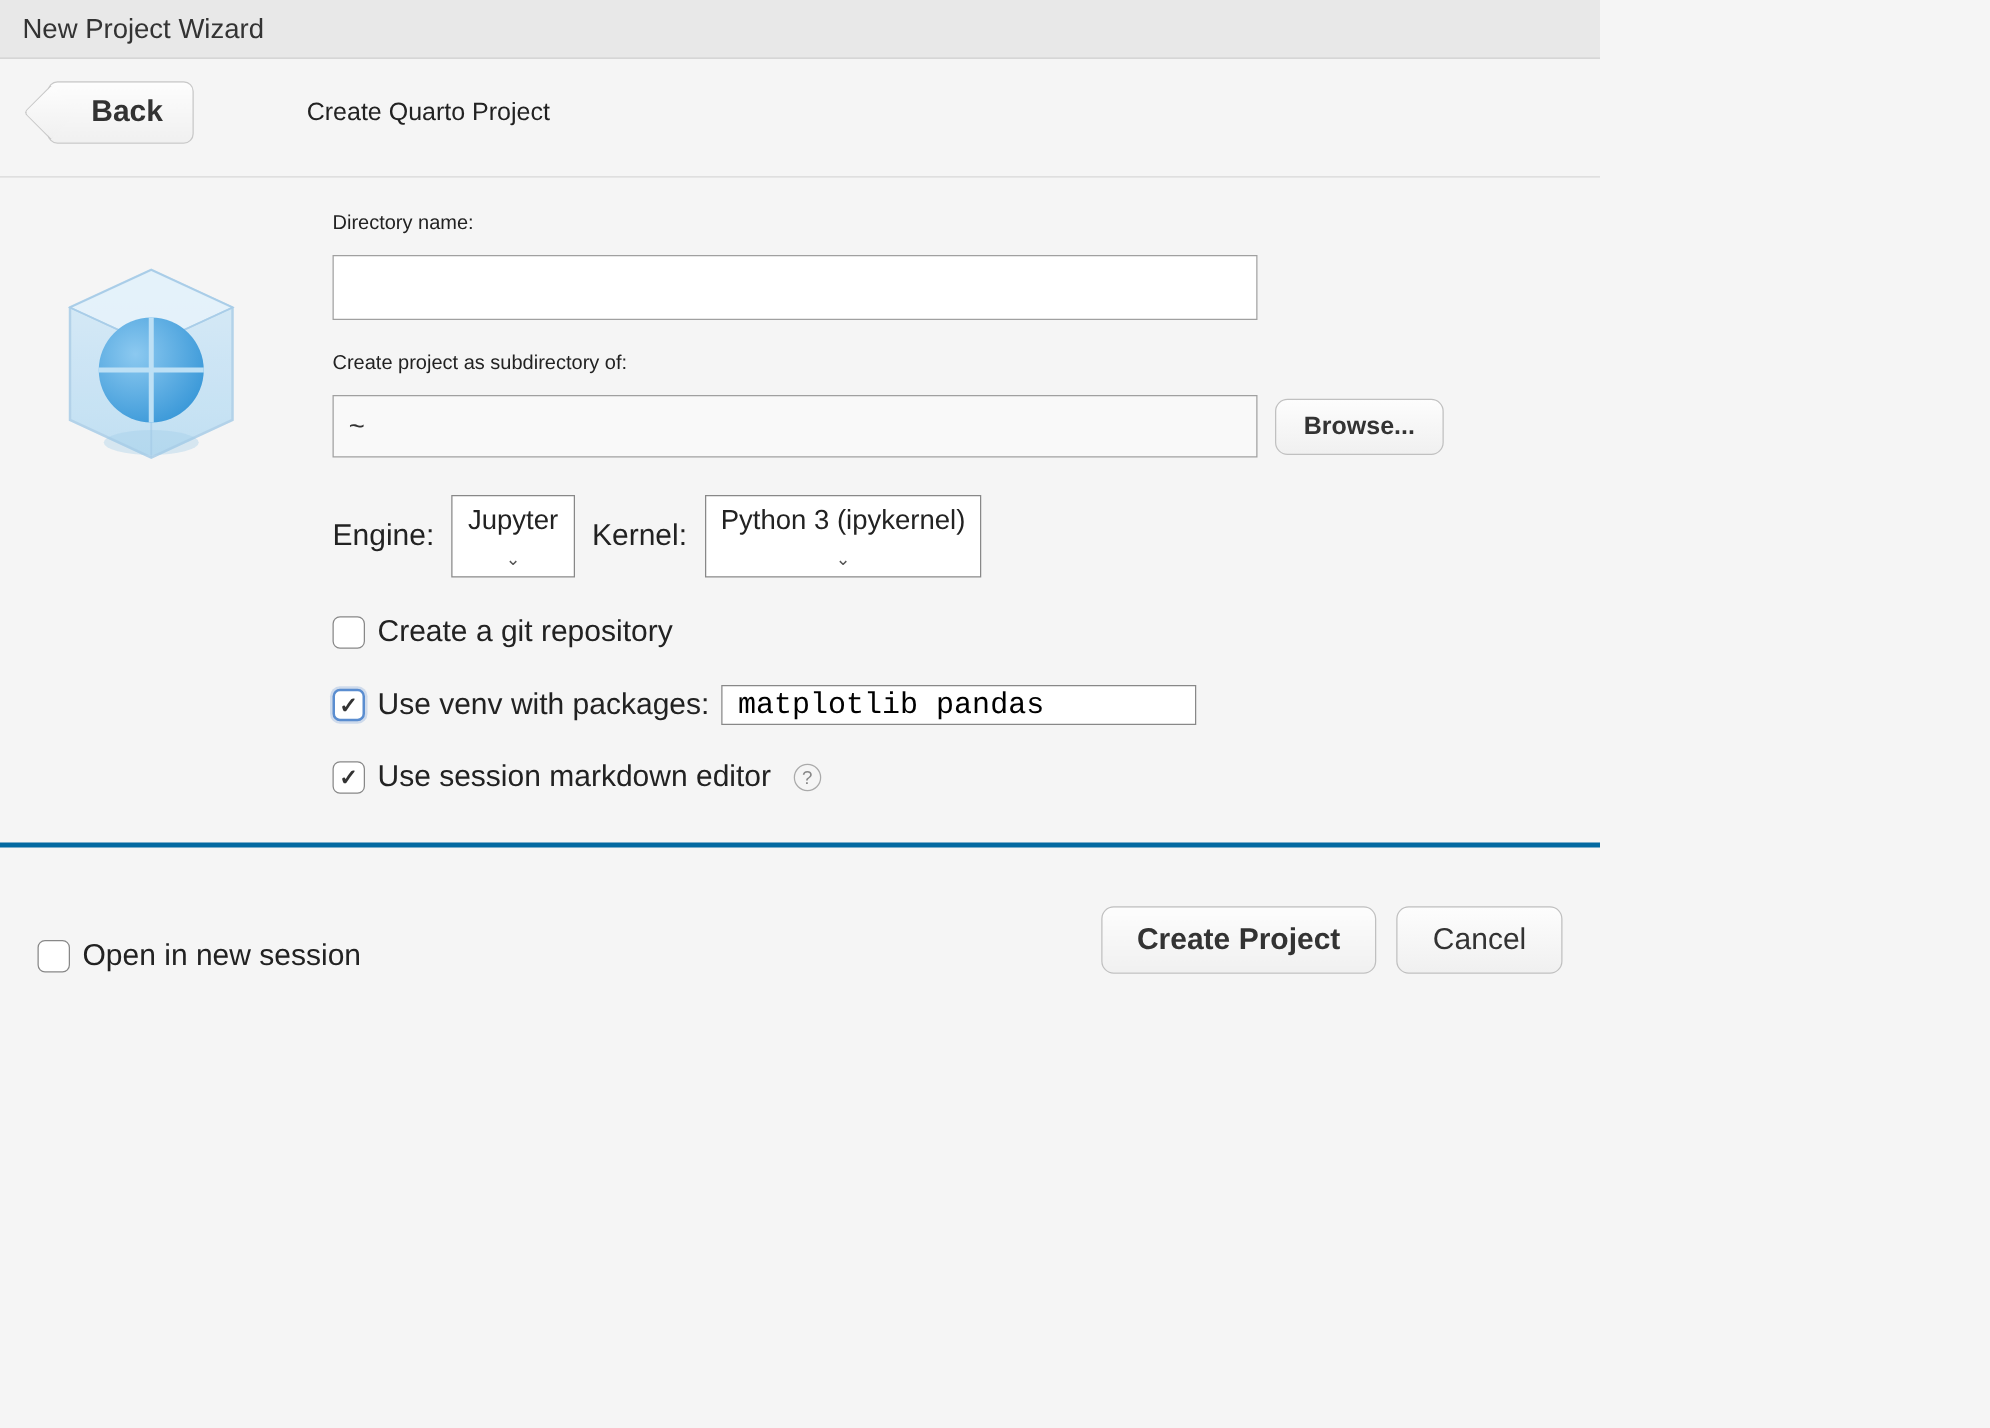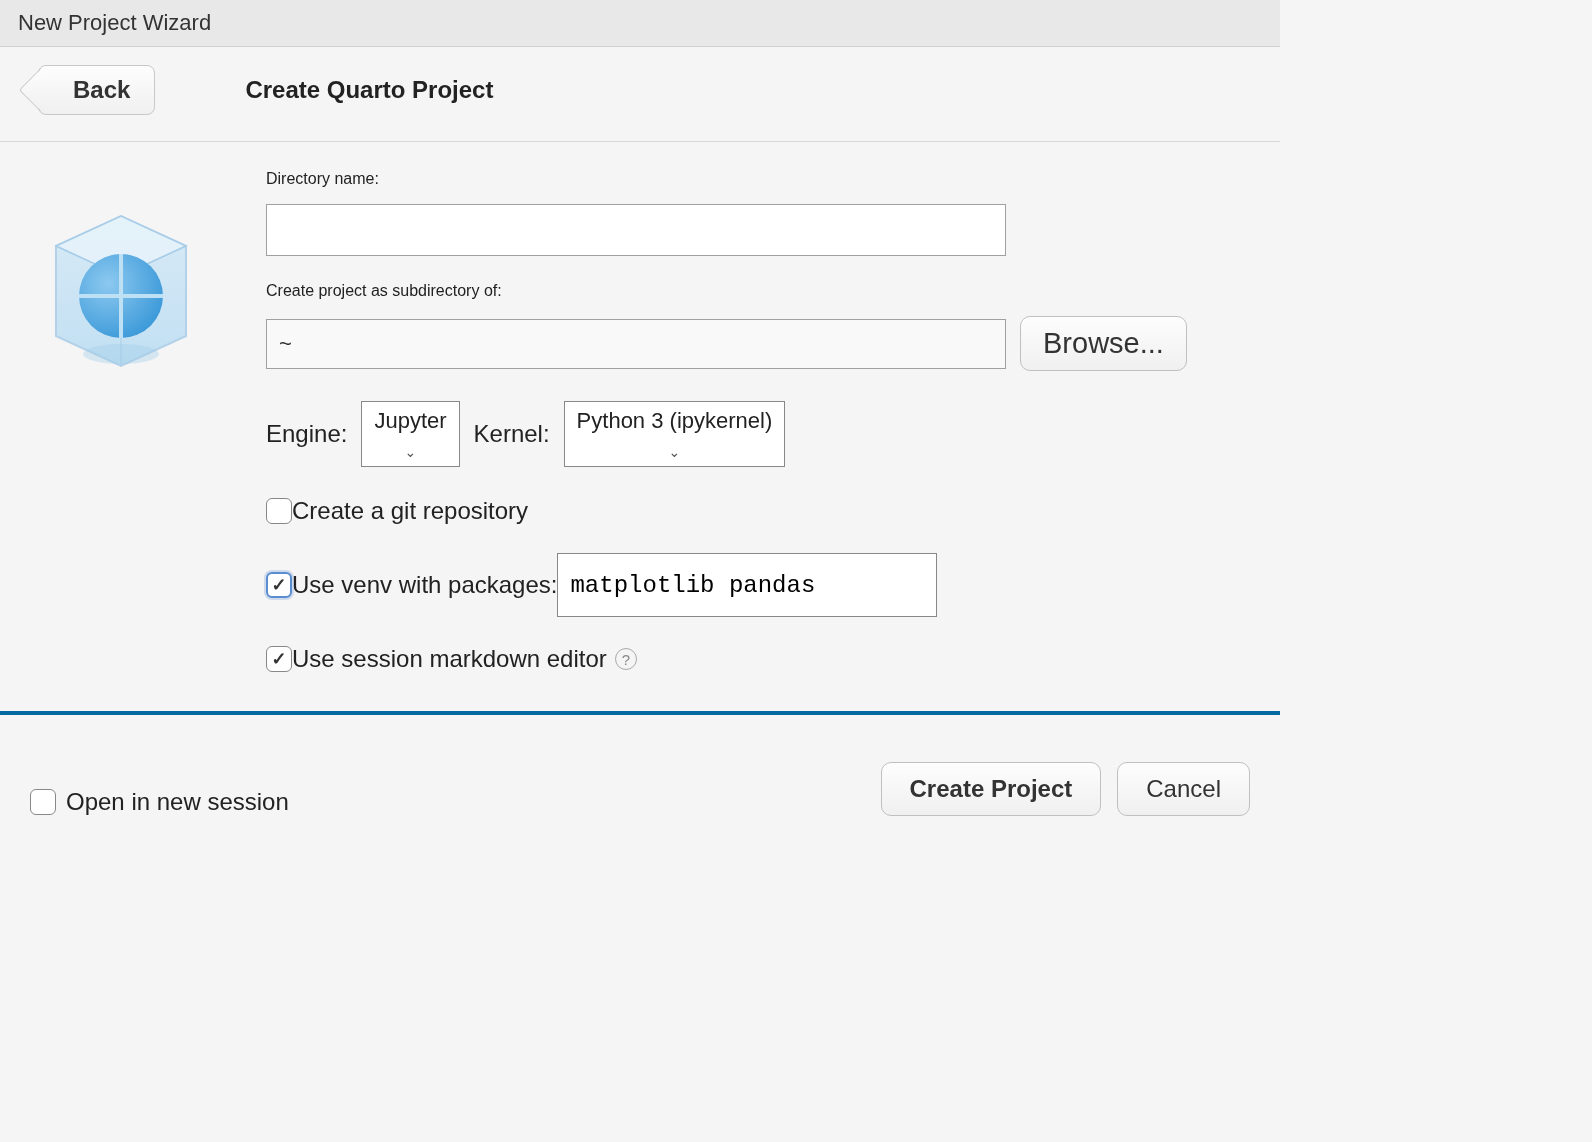--- a/index.html
+++ b/index.html
@@ -50,22 +50,22 @@
       background: linear-gradient(135deg, #fdfdfd, #f0f0f0);
       border-left: 1px solid #c8c8c8;
       border-bottom: 1px solid #c8c8c8;
       border-bottom-left-radius: 4px;
     }
     .back-button span {
       position: relative;
       z-index: 1;
     }
     .page-title {
-      font-size: 24px;
-      font-weight: 700;
+      font-size: 20px;
+      font-weight: 400;
       color: #222;
     }
     .main-content {
       display: flex;
       padding: 28px 30px 20px 36px;
       gap: 60px;
     }
     .icon-column {
       flex: 0 0 auto;
       padding-top: 36px;
@@ -107,23 +107,24 @@
       background: #f9f9f9;
       font-size: 22px;
       padding: 8px 12px;
       color: #333;
     }
     .browse-button {
       background: linear-gradient(#fdfdfd, #f0f0f0);
       border: 1px solid #c0c0c0;
       border-radius: 10px;
       padding: 10px 22px;
-      font-size: 29px;
-      color: #333;
-      cursor: pointer;
+      font-size: 20px;
+      color: #333;
+      cursor: pointer;
+      font-weight: bold;
     }
     .inline-row {
       display: flex;
       align-items: center;
       gap: 14px;
       margin-bottom: 20px;
       font-size: 24px;
       color: #222;
     }
     .select-box {
@@ -137,20 +138,21 @@
       cursor: pointer;
       flex-direction: column;
     }
     .chevron {
       font-size: 14px;
       color: #555;
     }
     .checkbox-row {
       display: flex;
       align-items: center;
+      gap: 10px;
       margin-bottom: 18px;
       font-size: 24px;
       color: #222;
     }
     .checkbox {
       width: 26px;
       height: 26px;
       border: 1.5px solid #888;
       border-radius: 6px;
       background: #fff;
@@ -170,21 +172,21 @@
       border: 2px solid #5a8dd0;
       box-shadow: 0 0 0 2px rgba(90,141,208,0.25);
     }
     .packages-input {
       border: 1px solid #888;
       background: #fff;
       font-family: "Courier New", monospace;
       font-size: 24px;
       padding: 8px 12px;
       width: 380px;
-      height: 64px;
+      height: 32px;
     }
     .help-icon {
       width: 22px;
       height: 22px;
       border: 1.5px solid #aaa;
       border-radius: 50%;
       display: inline-flex;
       align-items: center;
       justify-content: center;
       font-size: 15px;

